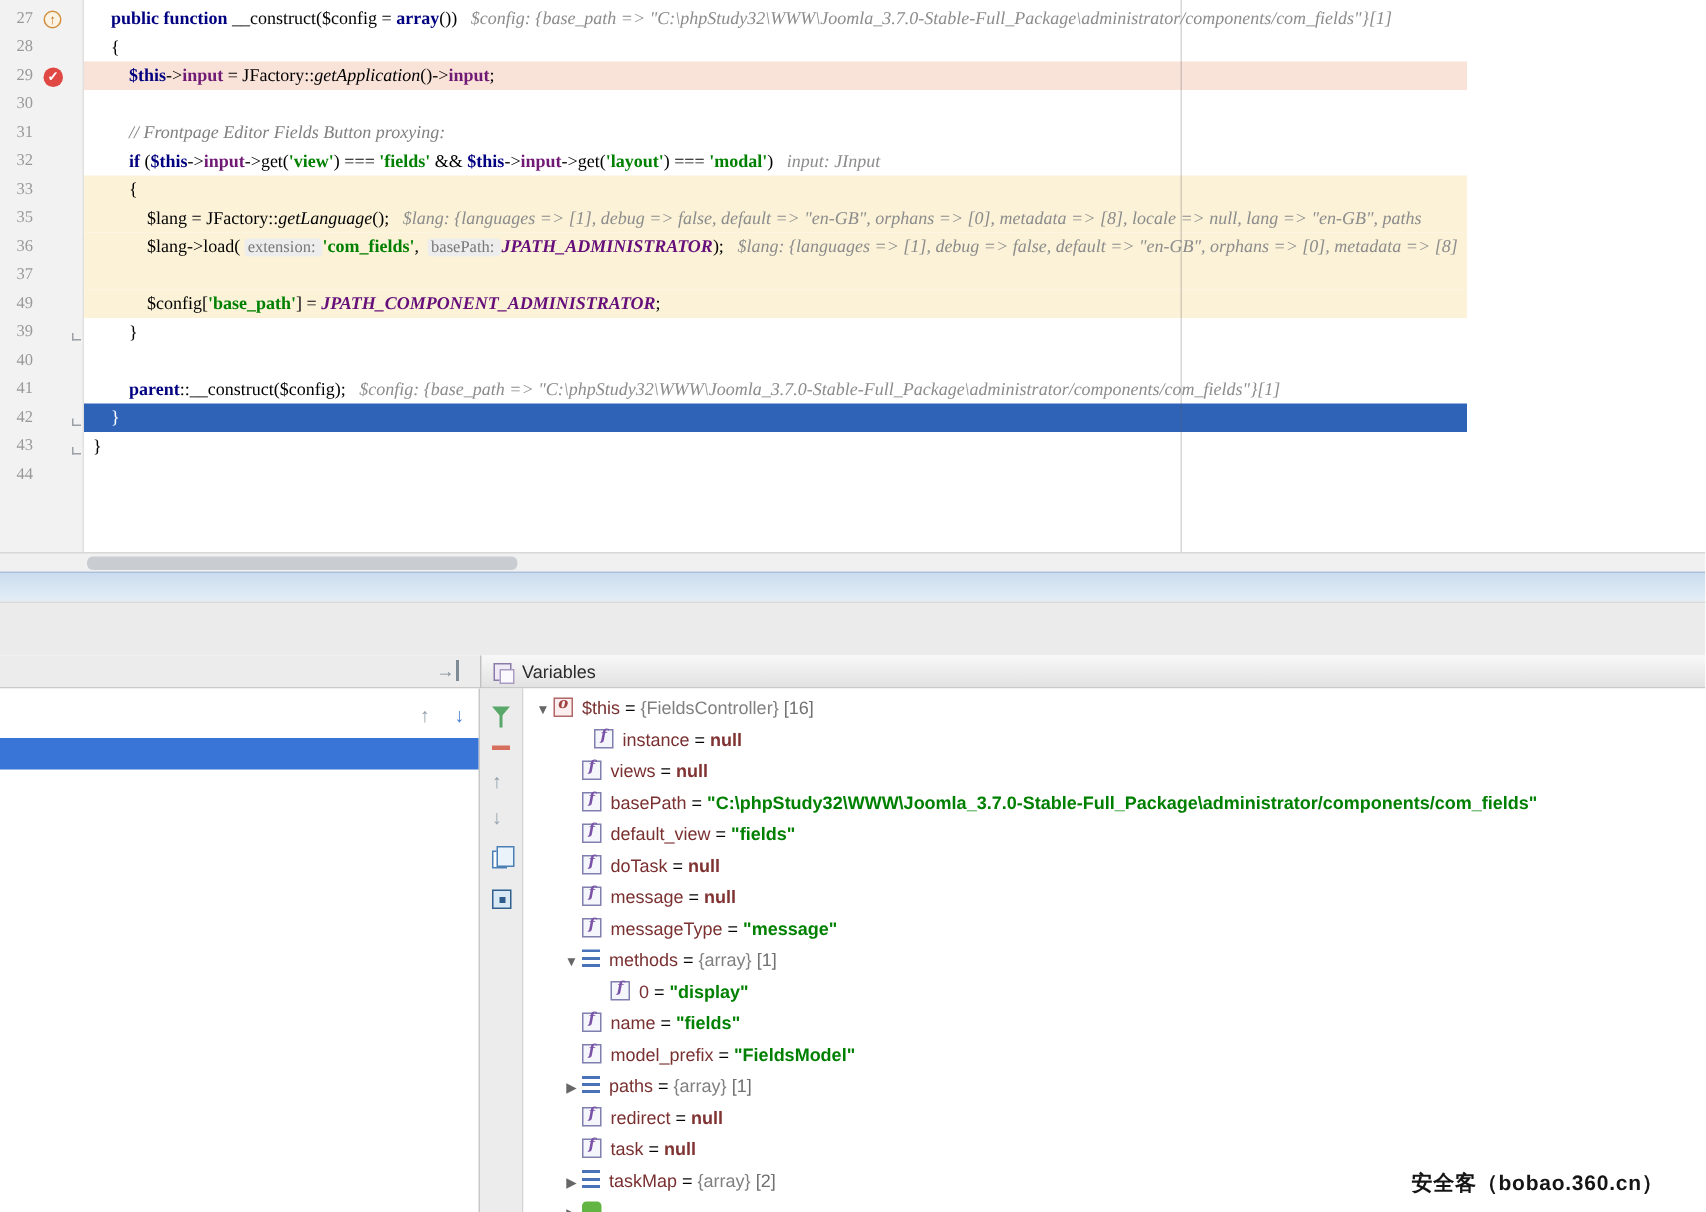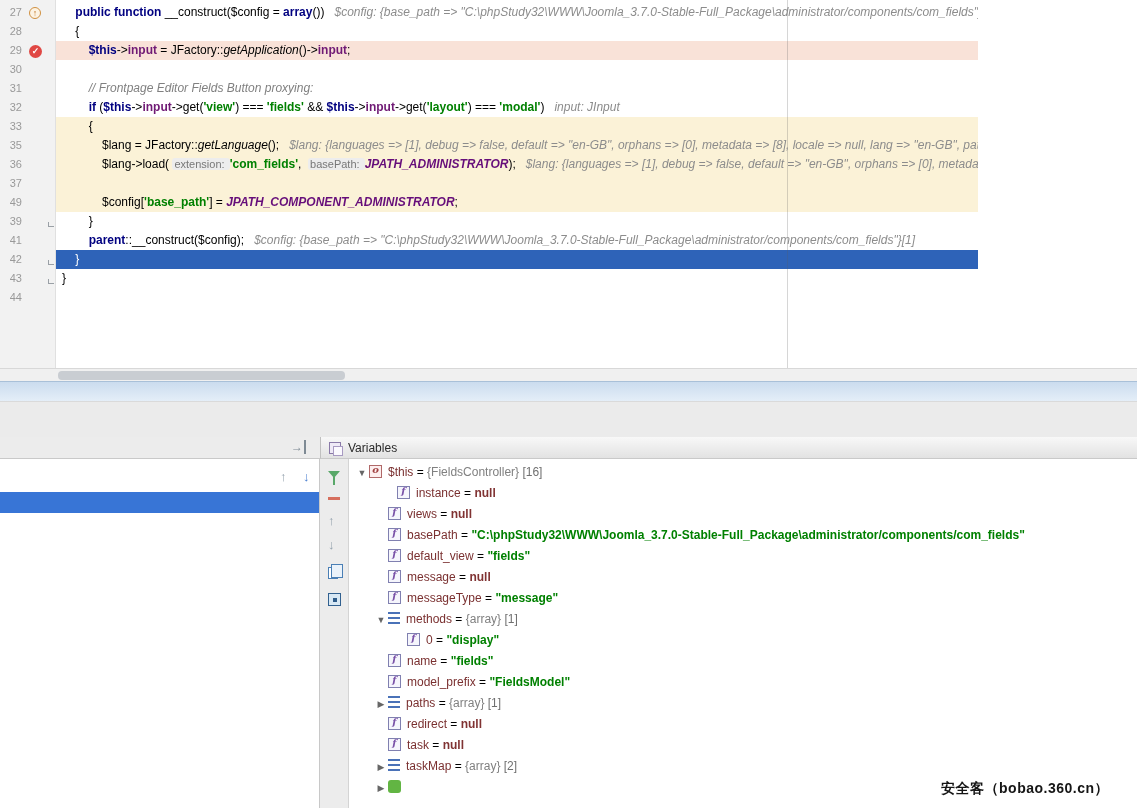--- a/index.html
+++ b/index.html
@@ -2,21 +2,21 @@
 <html><head>
 <meta charset="utf-8">
 <style>
   *{margin:0;padding:0;box-sizing:border-box}
   html,body{width:1137px;height:808px;overflow:hidden}
   body{font-family:"Liberation Sans",sans-serif;background:#fff;color:#000}
   #app{position:relative;width:1137px;height:808px;overflow:hidden;background:#fff}
 
   
   .editor{position:absolute;top:0;left:0;width:978px;height:368px;background:#fff;overflow:hidden;
-          font-family:Liberation Sans, sans-serif;font-size:12px}
+          font-family:Liberation Serif, serif;font-size:12px}
   .gutter-bg{position:absolute;left:0;top:0;width:56px;height:368px;background:#F2F2F2;border-right:1px solid #E0E0E0}
   .margin-line{position:absolute;left:787px;top:0;width:1px;height:368px;background:rgba(90,90,90,.25);z-index:1}
   .code-lines{position:absolute;left:0;top:3px;right:0}
   .code-row{display:flex;height:19px;line-height:19px;white-space:pre;position:relative}
   .g-num{width:24px;flex:0 0 auto;text-align:right;color:#999;font-size:11px;padding-right:2px}
   .g-ico{width:22px;flex:0 0 auto;position:relative}
   .g-fold{width:10px;flex:0 0 auto;position:relative}
   .code{flex:1;padding-left:6px;position:relative}
   .code span{position:relative;z-index:2}
   .bg-break{background:#F9E2D8}
@@ -108,20 +108,21 @@
         <div class="code-row"><span class="g-num">29</span><span class="g-ico"><span class="bp-ico">✓</span></span><span class="g-fold"></span><span class="code bg-break">        <span class="tok-kw">$this</span><span class="tok-pl">-&gt;</span><span class="tok-field">input</span><span class="tok-pl"> = JFactory::</span><span class="tok-static">getApplication</span><span class="tok-pl">()-&gt;</span><span class="tok-field">input</span><span class="tok-pl">;</span></span></div>
         <div class="code-row"><span class="g-num">30</span><span class="g-ico"></span><span class="g-fold"></span><span class="code"></span></div>
         <div class="code-row"><span class="g-num">31</span><span class="g-ico"></span><span class="g-fold"></span><span class="code">        <span class="tok-comment">// Frontpage Editor Fields Button proxying:</span></span></div>
         <div class="code-row"><span class="g-num">32</span><span class="g-ico"></span><span class="g-fold"></span><span class="code">        <span class="tok-kw">if</span><span class="tok-pl"> (</span><span class="tok-kw">$this</span><span class="tok-pl">-&gt;</span><span class="tok-field">input</span><span class="tok-pl">-&gt;get(</span><span class="tok-str">'view'</span><span class="tok-pl">) === </span><span class="tok-str">'fields'</span><span class="tok-pl"> &amp;&amp; </span><span class="tok-kw">$this</span><span class="tok-pl">-&gt;</span><span class="tok-field">input</span><span class="tok-pl">-&gt;get(</span><span class="tok-str">'layout'</span><span class="tok-pl">) === </span><span class="tok-str">'modal'</span><span class="tok-pl">)</span><span class="tok-hint">   input: JInput</span></span></div>
         <div class="code-row"><span class="g-num">33</span><span class="g-ico"></span><span class="g-fold"></span><span class="code bg-cream">        <span class="tok-pl">{</span></span></div>
         <div class="code-row"><span class="g-num">35</span><span class="g-ico"></span><span class="g-fold"></span><span class="code bg-cream">            <span class="tok-var">$lang</span><span class="tok-pl"> = JFactory::</span><span class="tok-static">getLanguage</span><span class="tok-pl">();</span><span class="tok-hint">   $lang: {languages =&gt; [1], debug =&gt; false, default =&gt; "en-GB", orphans =&gt; [0], metadata =&gt; [8], locale =&gt; null, lang =&gt; "en-GB", paths</span></span></div>
         <div class="code-row"><span class="g-num">36</span><span class="g-ico"></span><span class="g-fold"></span><span class="code bg-cream">            <span class="tok-var">$lang</span><span class="tok-pl">-&gt;load( </span><span class="tok-param">extension: </span><span class="tok-str">'com_fields'</span><span class="tok-pl">,  </span><span class="tok-param">basePath: </span><span class="tok-const">JPATH_ADMINISTRATOR</span><span class="tok-pl">);</span><span class="tok-hint">   $lang: {languages =&gt; [1], debug =&gt; false, default =&gt; "en-GB", orphans =&gt; [0], metadata =&gt; [8]</span></span></div>
         <div class="code-row"><span class="g-num">37</span><span class="g-ico"></span><span class="g-fold"></span><span class="code bg-cream"></span></div>
         <div class="code-row"><span class="g-num">49</span><span class="g-ico"></span><span class="g-fold"></span><span class="code bg-cream">            <span class="tok-var">$config</span><span class="tok-pl">[</span><span class="tok-str">'base_path'</span><span class="tok-pl">] = </span><span class="tok-const">JPATH_COMPONENT_ADMINISTRATOR</span><span class="tok-pl">;</span></span></div>
         <div class="code-row"><span class="g-num">39</span><span class="g-ico"></span><span class="g-fold"><i class="fold-corner"></i></span><span class="code">        <span class="tok-pl">}</span></span></div>
+        <div class="code-row"><span class="g-num">40</span><span class="g-ico"></span><span class="g-fold"></span><span class="code"></span></div>
         <div class="code-row"><span class="g-num">41</span><span class="g-ico"></span><span class="g-fold"></span><span class="code">        <span class="tok-kw">parent</span><span class="tok-pl">::</span><span class="tok-fn">__construct</span><span class="tok-pl">(</span><span class="tok-var">$config</span><span class="tok-pl">);</span><span class="tok-hint">   $config: {base_path =&gt; "C:\phpStudy32\WWW\Joomla_3.7.0-Stable-Full_Package\administrator/components/com_fields"}[1]</span></span></div>
         <div class="code-row"><span class="g-num">42</span><span class="g-ico"></span><span class="g-fold"><i class="fold-corner"></i></span><span class="code bg-exec">    <span class="tok-pl">}</span></span></div>
         <div class="code-row"><span class="g-num">43</span><span class="g-ico"></span><span class="g-fold"><i class="fold-corner"></i></span><span class="code"><span class="tok-pl">}</span></span></div>
         <div class="code-row"><span class="g-num">44</span><span class="g-ico"></span><span class="g-fold"></span><span class="code"></span></div>
       </div>
   </div>
 
   <div class="scrollbar">
     <div class="scroll-thumb"></div>
   </div>
@@ -147,24 +148,25 @@
     <span class="strip-ico ico-funnel"></span>
     <span class="strip-ico ico-minus"></span>
     <span class="strip-ico ico-up">↑</span>
     <span class="strip-ico ico-down">↓</span>
     <span class="strip-ico ico-copy"></span>
     <span class="strip-ico ico-watch"></span>
   </div>
 
   <div class="vars">
       <div class="tree-row" style="padding-left: 6px;"><span class="arrow">▼</span><span class="tico ico-object"></span><span class="tname">$this</span><span class="tsep"> = </span><span class="ttype">{FieldsController} </span><span class="tcount">[16]</span></div>
-      <div class="tree-row" style="padding-left: 34px;"><span class="arrow"></span><span class="tico ico-field"></span><span class="tname">instance</span><span class="tsep"> = </span><span class="tkw">null</span></div>
+      <div class="tree-row" style="padding-left: 17px; margin-left: 16px;"><span class="arrow"></span><span class="tico ico-field"></span><span class="tname">instance</span><span class="tsep"> = </span><span class="tkw">null</span></div>
       <div class="tree-row" style="padding-left: 25px;"><span class="arrow"></span><span class="tico ico-field"></span><span class="tname">views</span><span class="tsep"> = </span><span class="tkw">null</span></div>
       <div class="tree-row" style="padding-left: 25px;"><span class="arrow"></span><span class="tico ico-field"></span><span class="tname">basePath</span><span class="tsep"> = </span><span class="tstr">"C:\phpStudy32\WWW\Joomla_3.7.0-Stable-Full_Package\administrator/components/com_fields"</span></div>
       <div class="tree-row" style="padding-left: 25px;"><span class="arrow"></span><span class="tico ico-field"></span><span class="tname">default_view</span><span class="tsep"> = </span><span class="tstr">"fields"</span></div>
+      <div class="tree-row" style="padding-left: 25px;"><span class="arrow"></span><span class="tico ico-field"></span><span class="tname">doTask</span><span class="tsep"> = </span><span class="tkw">null</span></div>
       <div class="tree-row" style="padding-left: 25px;"><span class="arrow"></span><span class="tico ico-field"></span><span class="tname">message</span><span class="tsep"> = </span><span class="tkw">null</span></div>
       <div class="tree-row" style="padding-left: 25px;"><span class="arrow"></span><span class="tico ico-field"></span><span class="tname">messageType</span><span class="tsep"> = </span><span class="tstr">"message"</span></div>
       <div class="tree-row" style="padding-left: 25px;"><span class="arrow">▼</span><span class="tico ico-array"></span><span class="tname">methods</span><span class="tsep"> = </span><span class="ttype">{array} </span><span class="tcount">[1]</span></div>
       <div class="tree-row" style="padding-left: 44px;"><span class="arrow"></span><span class="tico ico-field"></span><span class="tname">0</span><span class="tsep"> = </span><span class="tstr">"display"</span></div>
       <div class="tree-row" style="padding-left: 25px;"><span class="arrow"></span><span class="tico ico-field"></span><span class="tname">name</span><span class="tsep"> = </span><span class="tstr">"fields"</span></div>
       <div class="tree-row" style="padding-left: 25px;"><span class="arrow"></span><span class="tico ico-field"></span><span class="tname">model_prefix</span><span class="tsep"> = </span><span class="tstr">"FieldsModel"</span></div>
       <div class="tree-row" style="padding-left: 25px;"><span class="arrow">▶</span><span class="tico ico-array"></span><span class="tname">paths</span><span class="tsep"> = </span><span class="ttype">{array} </span><span class="tcount">[1]</span></div>
       <div class="tree-row" style="padding-left: 25px;"><span class="arrow"></span><span class="tico ico-field"></span><span class="tname">redirect</span><span class="tsep"> = </span><span class="tkw">null</span></div>
       <div class="tree-row" style="padding-left: 25px;"><span class="arrow"></span><span class="tico ico-field"></span><span class="tname">task</span><span class="tsep"> = </span><span class="tkw">null</span></div>
       <div class="tree-row" style="padding-left: 25px;"><span class="arrow">▶</span><span class="tico ico-array"></span><span class="tname">taskMap</span><span class="tsep"> = </span><span class="ttype">{array} </span><span class="tcount">[2]</span></div>

